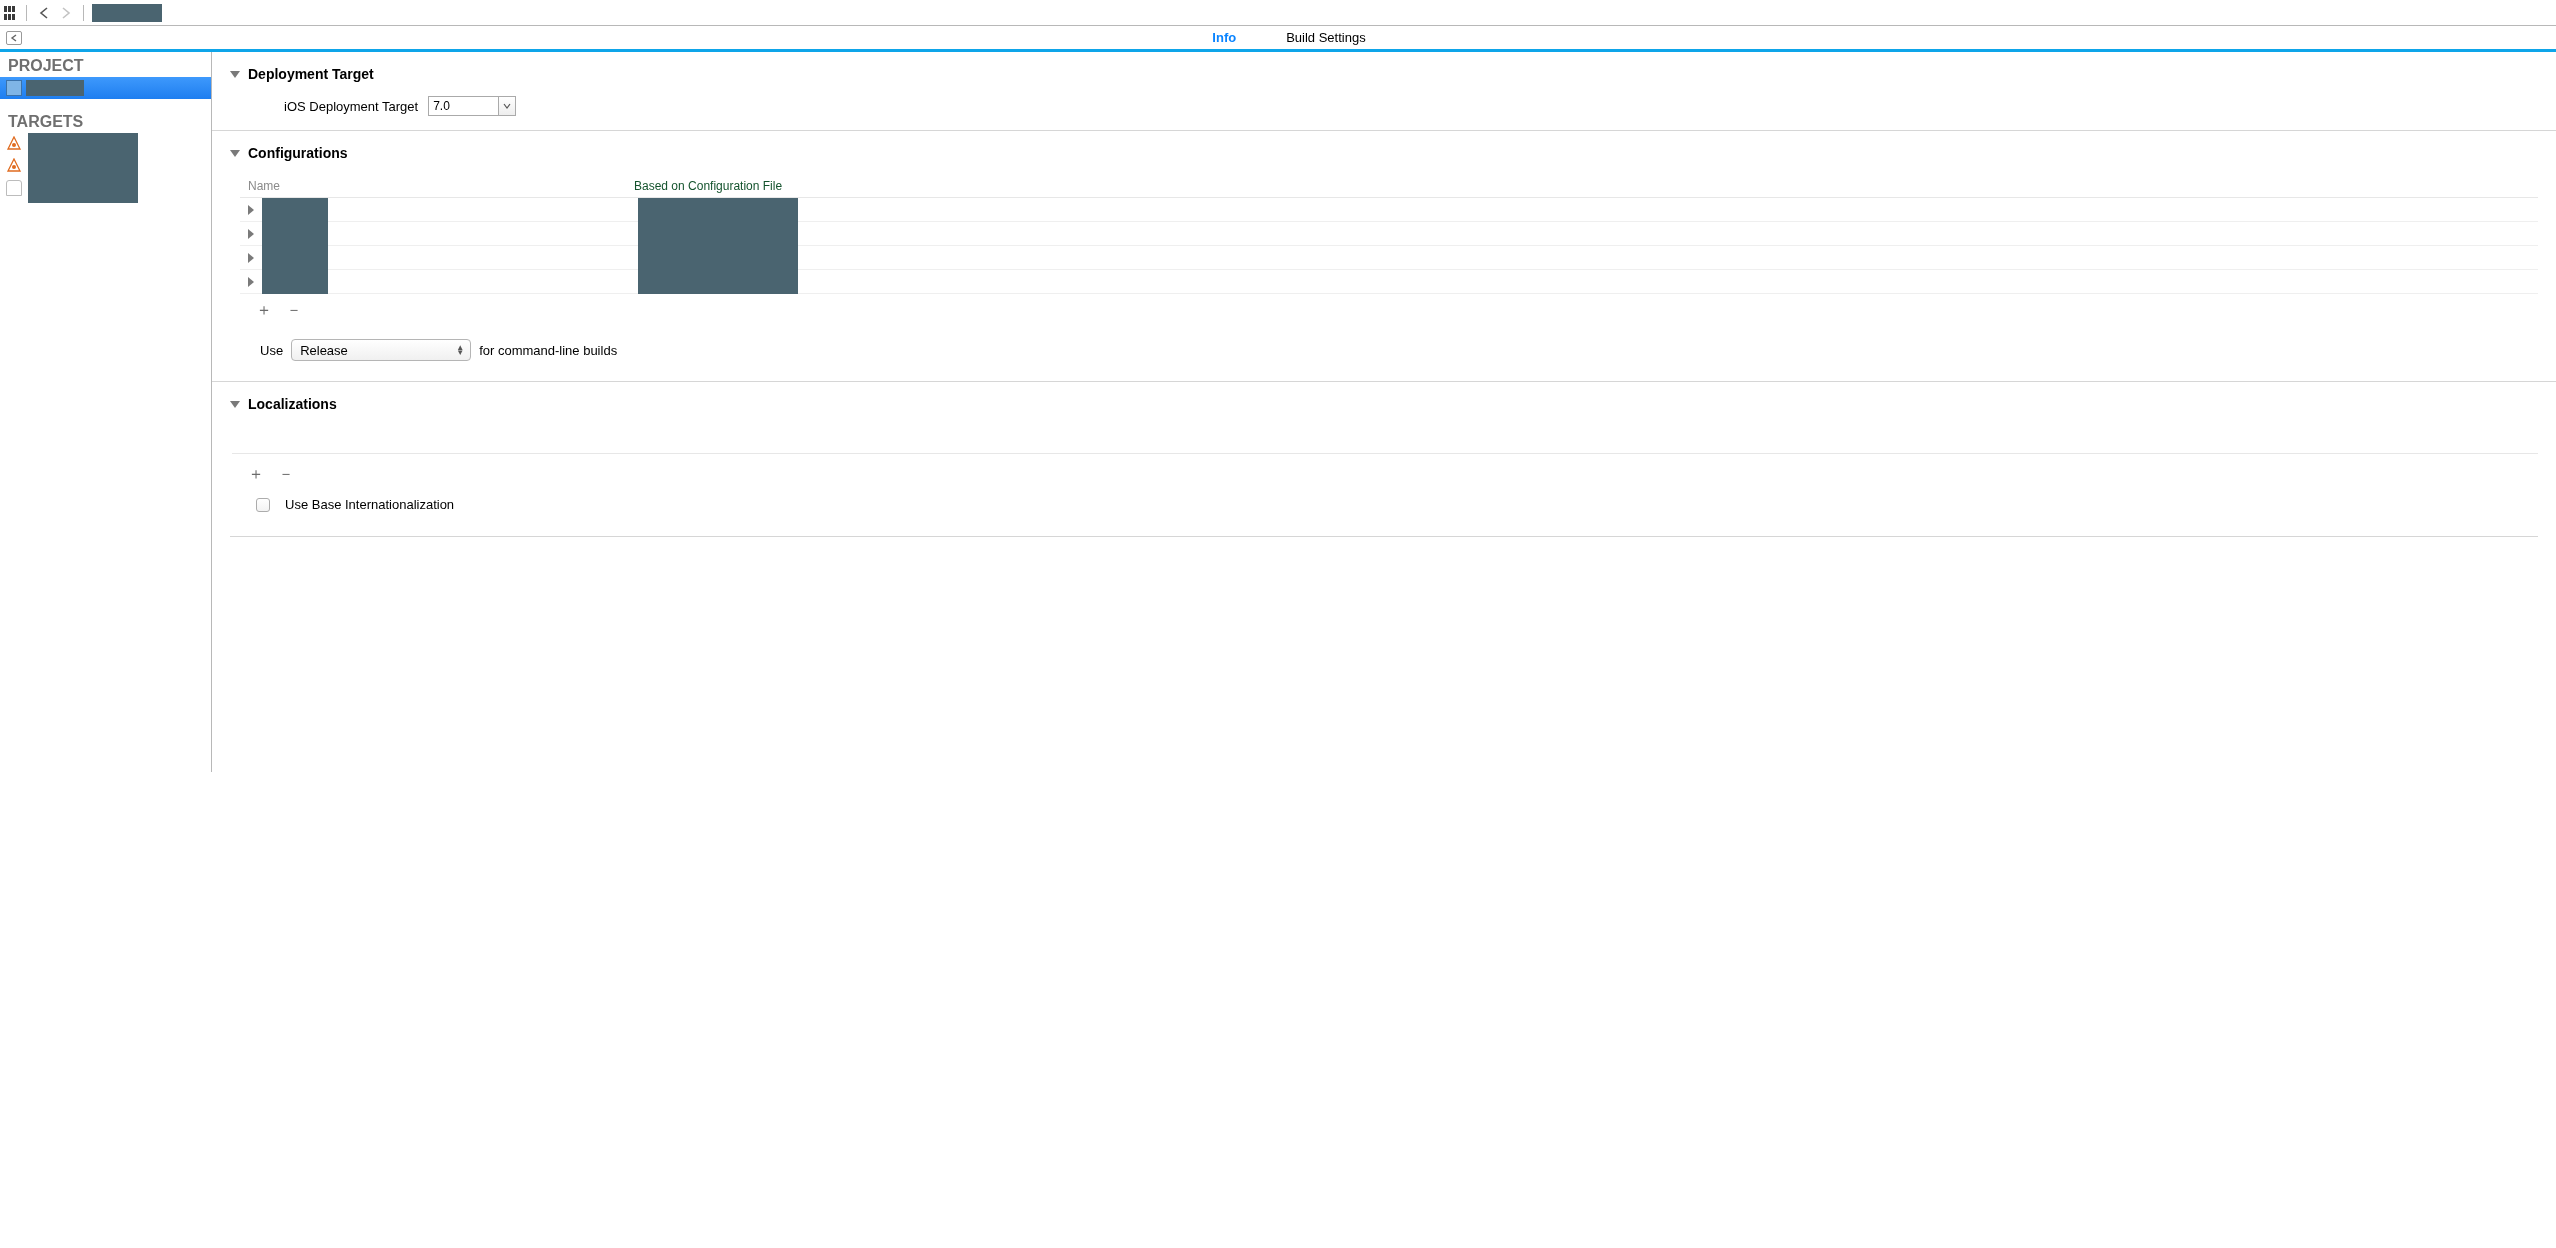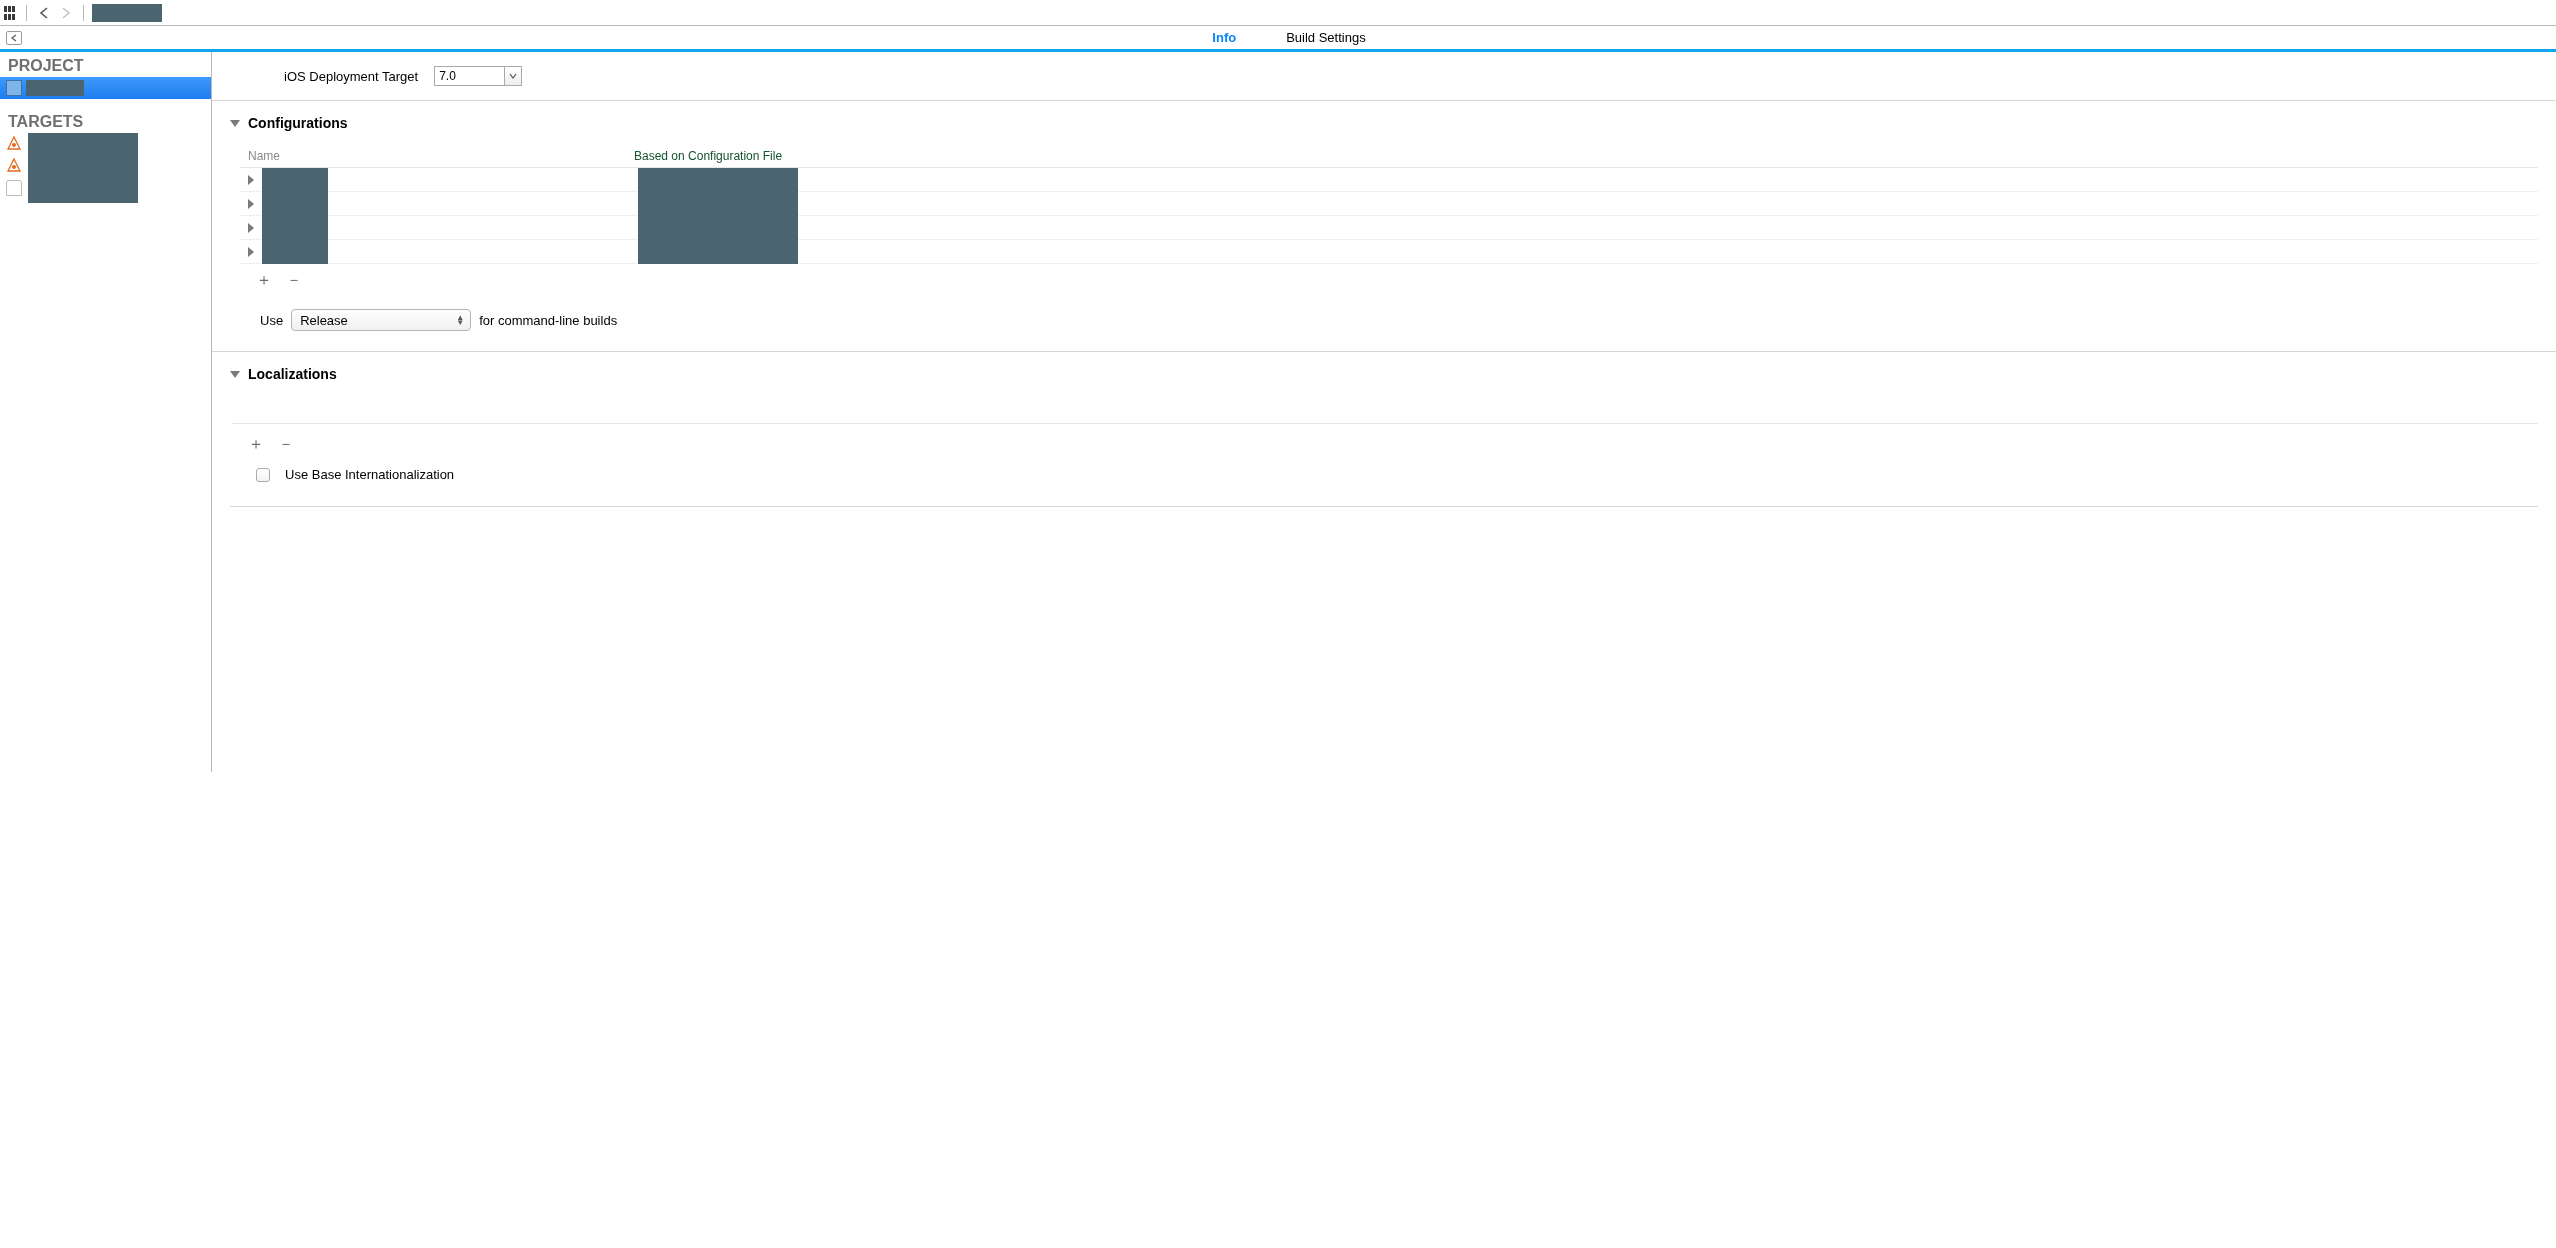--- a/index.html
+++ b/index.html
@@ -37,21 +37,21 @@
 
 
 .content { flex: 1; padding: 0 0 40px 0; }
 .section { padding: 14px 18px 8px; }
 .section + .section { border-top: 1px solid #d6d6d6; margin-top: 6px; }
 .section-head { display: flex; align-items: center; gap: 8px; margin-bottom: 14px; }
 .disclosure { width: 0; height: 0; border-left: 5px solid transparent; border-right: 5px solid transparent; border-top: 7px solid #7a7a7a; }
 .section-title { font-weight: 600; font-size: 14px; }
 
 
-.deploy-row { display: flex; align-items: center; gap: 16px; padding-left: 54px; }
+.deploy-row { display: flex; align-items: center; gap: 10px; padding-left: 54px; }
 .deploy-label { font-size: 13px; }
 .combo { display: flex; }
 .combo input { width: 70px; height: 20px; border: 1px solid #aaa; padding: 0 4px; font-size: 12px; border-right: none; }
 .combo .drop { width: 18px; height: 20px; border: 1px solid #aaa; display: flex; align-items: center; justify-content: center; background: linear-gradient(#fff,#eee); }
 .combo .drop svg { display:block; }
 
 
 .conf-table { margin-left: 10px; }
 .conf-head { display: flex; border-bottom: 1px solid #e7e7e7; }
 .conf-col-name { width: 390px; padding: 4px 4px 4px 8px; font-size: 12px; color: #8b8b8b; }
@@ -151,20 +151,24 @@
         </span>
         <span class="target-icon-plain"></span>
       </div>
       <div class="target-redact"></div>
     </div>
   </div>
 
   <div class="content">
 
     <div class="section">
+      <div class="section-head">
+        <span class="disclosure"></span>
+        <span class="section-title">Deployment Target</span>
+      </div>
       <div class="deploy-row">
         <span class="deploy-label">iOS Deployment Target</span>
         <span class="combo">
           <input type="text" value="7.0" style="">
           <span class="drop">
             <svg width="8" height="6" viewBox="0 0 8 6">
                 <path d="M1 1 L4 5 L7 1" stroke="#555" stroke-width="1.2" fill="none"></path>
               </svg>
           </span>
         </span>

